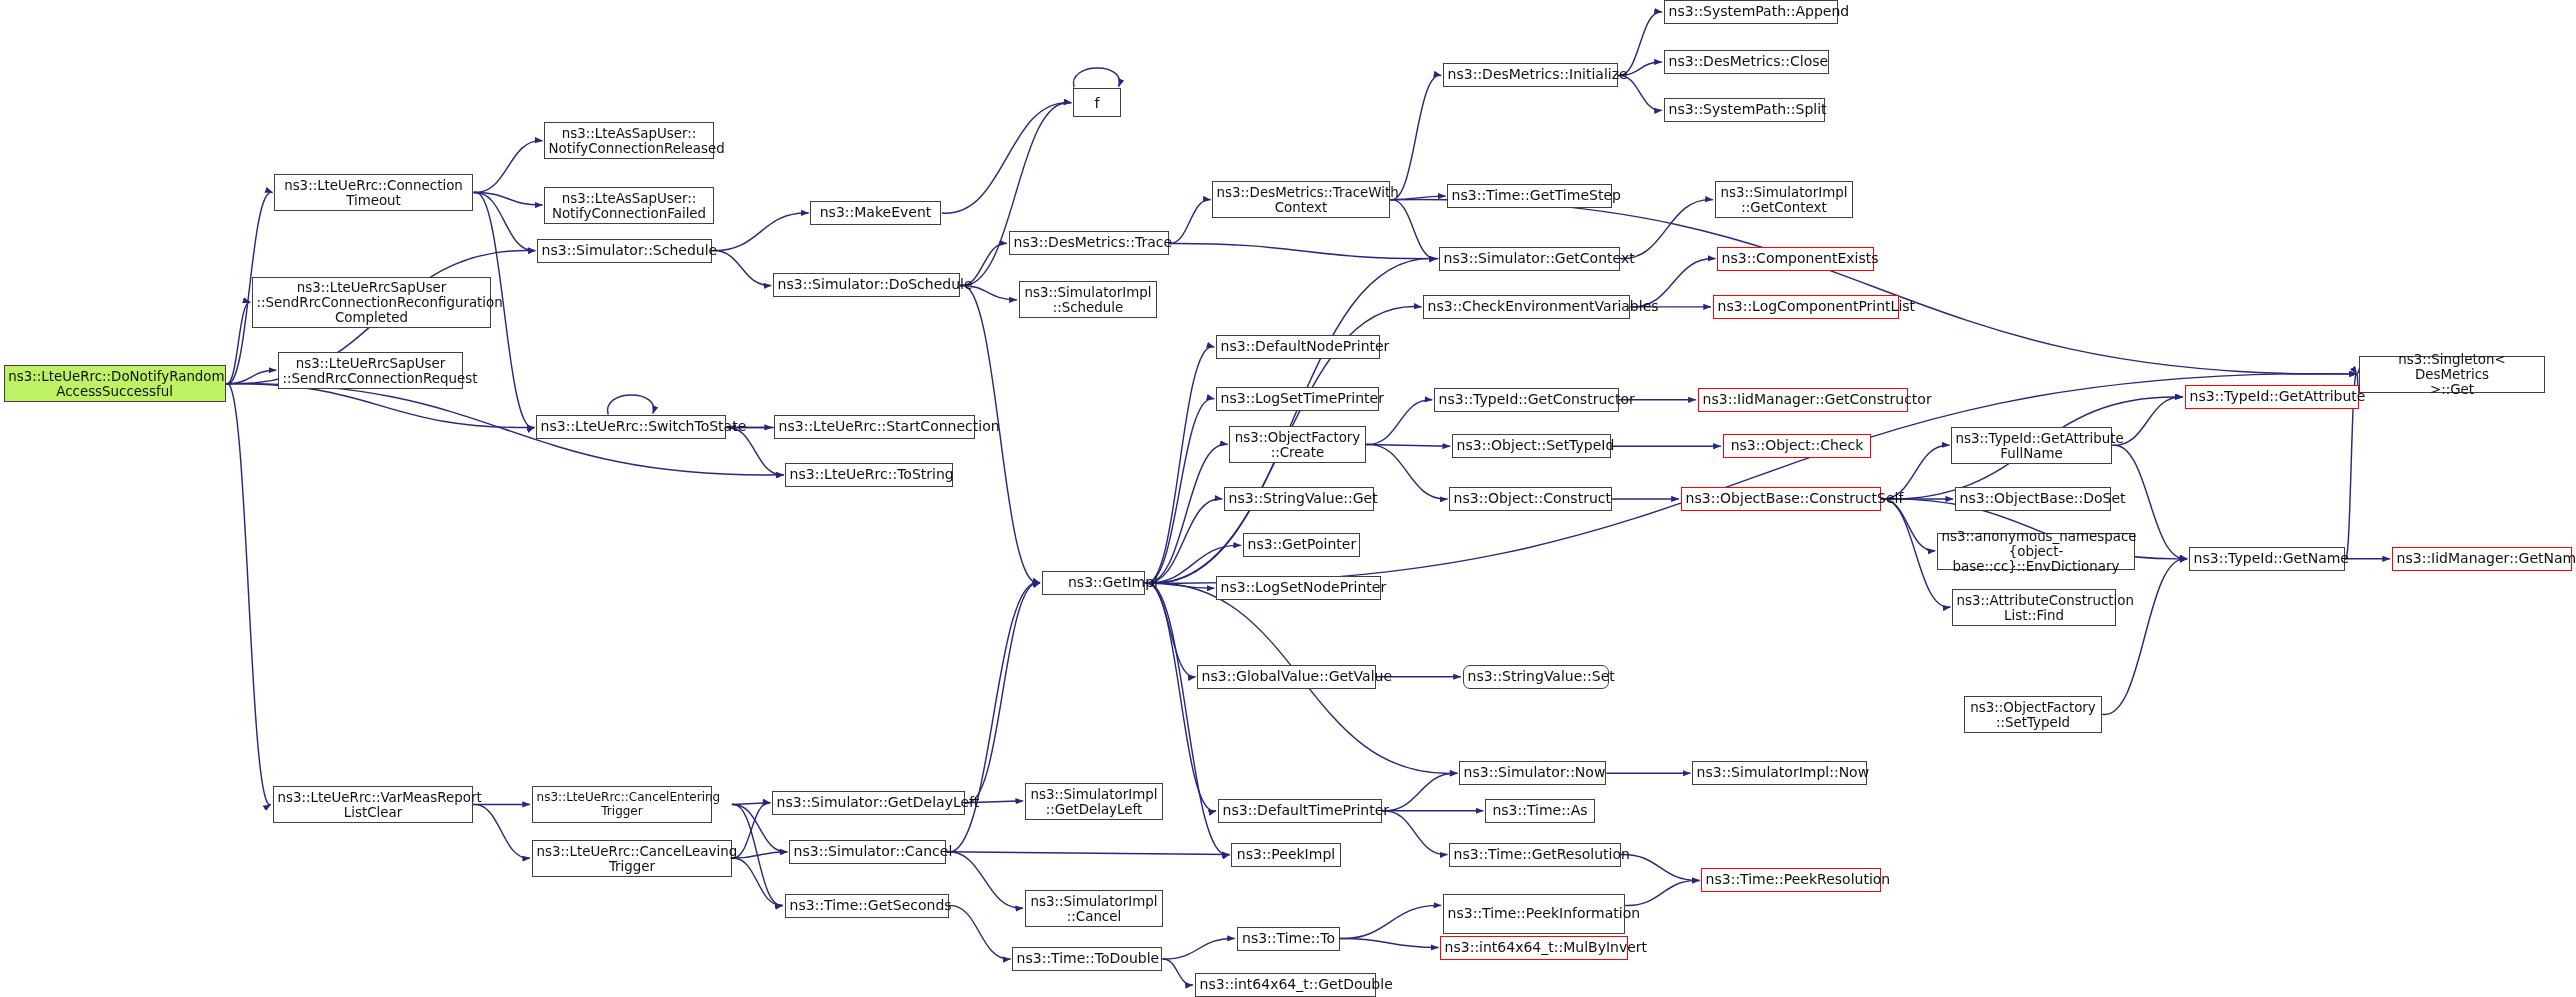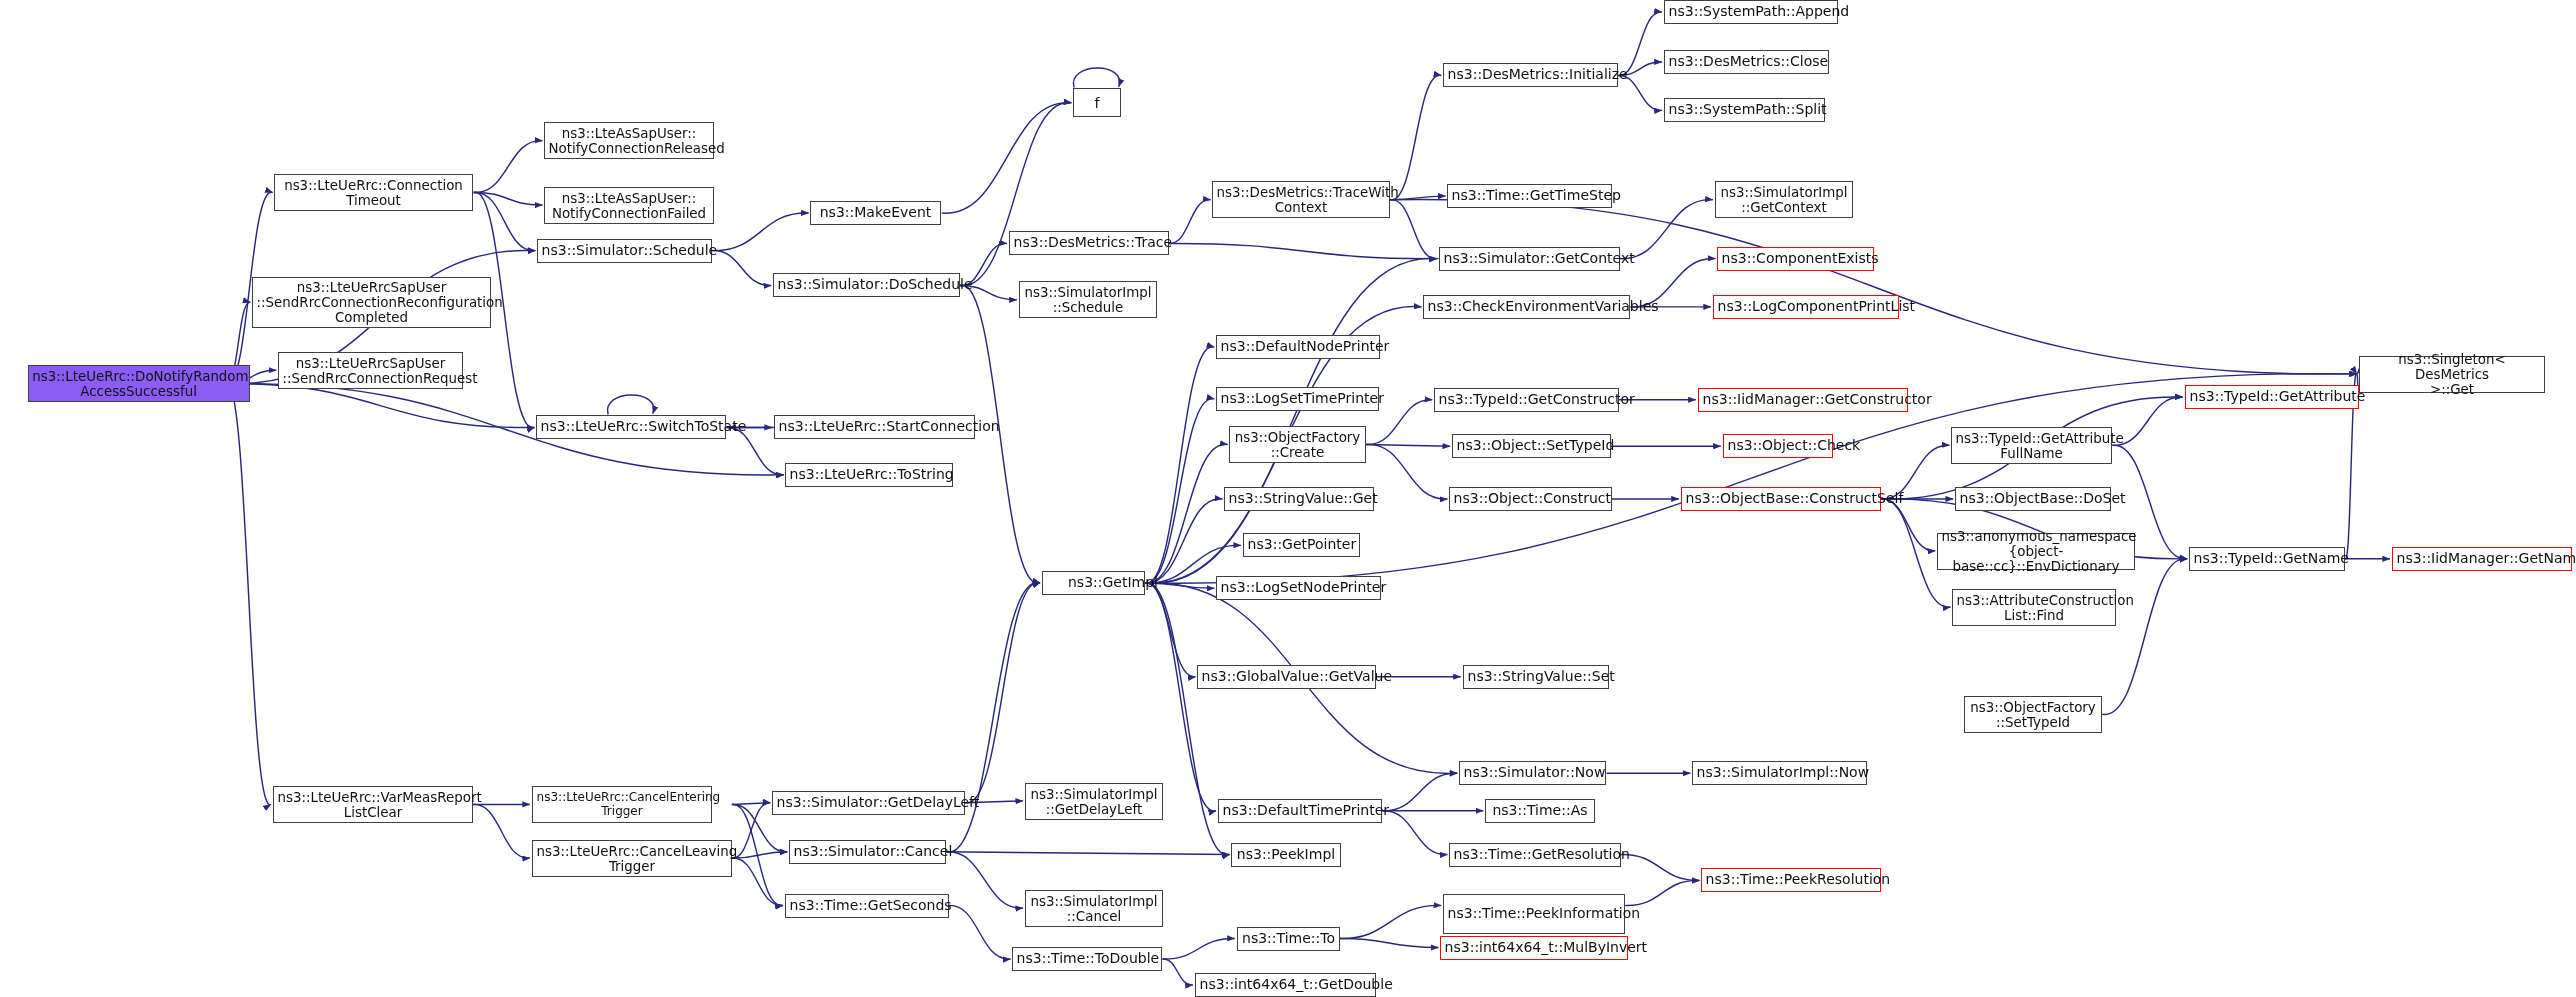--- a/index.html
+++ b/index.html
@@ -4,21 +4,21 @@
 <style>
   html,body{margin:0;padding:0;background:#ffffff;}
   #canvas{position:relative;width:2576px;height:997px;background:#ffffff;
           font-family:"DejaVu Sans","Liberation Sans",sans-serif;overflow:hidden;}
   svg.edges{position:absolute;left:0;top:0;width:2576px;height:997px;pointer-events:none;}
   .node{position:absolute;box-sizing:border-box;display:flex;align-items:center;
         justify-content:center;text-align:center;background:#ffffff;
         border:0.9px solid #404040;color:#101010;line-height:1.12;
         padding:0.9px 3.6px;white-space:pre-line;}
   .node.red{border:0.9px solid #ff0000;}
-  .node.root{background:#8b5cf6;border:0.9px solid #404040;margin-left:24px;}
+  .node.root{background:#bef264;border:0.9px solid #404040;}
   .node span{display:block;width:100%;}
 </style>
 </head>
 <body>
 
 <div id="canvas">
   <svg class="edges" id="edge-svg" xmlns="http://www.w3.org/2000/svg" viewBox="0 0 2883 1116" width="2576" height="997">
     <defs>
       <marker id="ah" markerWidth="9" markerHeight="7" refX="8.6" refY="3.5" orient="auto" markerUnits="userSpaceOnUse">
         <path d="M0,0 L9,3.5 L0,7 z" fill="#27287d"></path>
@@ -159,39 +159,39 @@
       <div class="node" style="left: 1216px; top: 387px; width: 163px; height: 24px; font-size: 14px;"><span>ns3::LogSetTimePrinter</span></div>
       <div class="node" style="left: 1229px; top: 426px; width: 137px; height: 37px; font-size: 13.4px;"><span>ns3::ObjectFactory
 ::Create</span></div>
       <div class="node" style="left: 1224px; top: 487px; width: 150px; height: 24px; font-size: 14px;"><span>ns3::StringValue::Get</span></div>
       <div class="node" style="left: 1243px; top: 533px; width: 117px; height: 24px; font-size: 14px;"><span>ns3::GetPointer</span></div>
       <div class="node" style="left: 1042px; top: 571px; width: 103px; height: 24px; font-size: 14px; padding-left: 25px;"><span>ns3::GetImpl</span></div>
       <div class="node" style="left: 1216px; top: 576px; width: 165px; height: 24px; font-size: 14px;"><span>ns3::LogSetNodePrinter</span></div>
       <div class="node" style="left: 1434px; top: 388px; width: 185px; height: 24px; font-size: 14px;"><span>ns3::TypeId::GetConstructor</span></div>
       <div class="node red" style="left: 1698px; top: 388px; width: 210px; height: 24px; font-size: 14px;"><span>ns3::IidManager::GetConstructor</span></div>
       <div class="node" style="left: 1452px; top: 434px; width: 159px; height: 24px; font-size: 14px;"><span>ns3::Object::SetTypeId</span></div>
-      <div class="node red" style="left: 1723px; top: 434px; width: 110px; height: 24px; font-size: 14px;"><span>ns3::Object::Check</span></div>
+      <div class="node red" style="left: 1723px; top: 434px; width: 148px; height: 24px; font-size: 14px;"><span>ns3::Object::Check</span></div>
       <div class="node" style="left: 1449px; top: 487px; width: 163px; height: 24px; font-size: 14px;"><span>ns3::Object::Construct</span></div>
       <div class="node red" style="left: 1681px; top: 487px; width: 200px; height: 24px; font-size: 14px;"><span>ns3::ObjectBase::ConstructSelf</span></div>
       <div class="node" style="left: 1951px; top: 427px; width: 161px; height: 37px; font-size: 13.4px;"><span>ns3::TypeId::GetAttribute
 FullName</span></div>
       <div class="node" style="left: 1955px; top: 487px; width: 156px; height: 24px; font-size: 14px; justify-content: center;"><span>ns3::ObjectBase::DoSet</span></div>
       <div class="node" style="left: 1937px; top: 533px; width: 198px; height: 37px; font-size: 13.4px;"><span>ns3::anonymous_namespace
 {object-base::cc}::EnvDictionary</span></div>
       <div class="node" style="left: 1952px; top: 589px; width: 164px; height: 37px; font-size: 13.4px;"><span>ns3::AttributeConstruction
 List::Find</span></div>
       <div class="node red" style="left: 2185px; top: 385px; width: 174px; height: 24px; font-size: 14px;"><span>ns3::TypeId::GetAttribute</span></div>
       <div class="node" style="left: 2189px; top: 547px; width: 156px; height: 24px; font-size: 14px;"><span>ns3::TypeId::GetName</span></div>
       <div class="node red" style="left: 2392px; top: 547px; width: 180px; height: 24px; font-size: 14px;"><span>ns3::IidManager::GetName</span></div>
       <div class="node" style="left: 2359px; top: 356px; width: 186px; height: 37px; font-size: 13.4px;"><span>ns3::Singleton&lt; DesMetrics
 &gt;::Get</span></div>
       <div class="node" style="left: 1964px; top: 696px; width: 138px; height: 37px; font-size: 13.4px;"><span>ns3::ObjectFactory
 ::SetTypeId</span></div>
       <div class="node" style="left: 1197px; top: 665px; width: 179px; height: 24px; font-size: 14px;"><span>ns3::GlobalValue::GetValue</span></div>
-      <div class="node" style="left: 1463px; top: 665px; width: 146px; height: 24px; font-size: 14px;"><span>ns3::StringValue::Set</span></div>
+      <div class="node" style="left: 1463px; top: 665px; width: 146px; height: 24px; font-size: 14px; border-radius: 7px;"><span>ns3::StringValue::Set</span></div>
       <div class="node" style="left: 273px; top: 786px; width: 200px; height: 37px; font-size: 13.4px;"><span>ns3::LteUeRrc::VarMeasReport
 ListClear</span></div>
       <div class="node" style="left: 532px; top: 786px; width: 180px; height: 37px; font-size: 12px; align-items: center;"><span>ns3::LteUeRrc::CancelEntering
 Trigger</span></div>
       <div class="node" style="left: 532px; top: 840px; width: 200px; height: 37px; font-size: 13.4px;"><span>ns3::LteUeRrc::CancelLeaving
 Trigger</span></div>
       <div class="node" style="left: 772px; top: 791px; width: 193px; height: 24px; font-size: 14px;"><span>ns3::Simulator::GetDelayLeft</span></div>
       <div class="node" style="left: 1025px; top: 783px; width: 138px; height: 37px; font-size: 13.4px;"><span>ns3::SimulatorImpl
 ::GetDelayLeft</span></div>
       <div class="node" style="left: 789px; top: 840px; width: 157px; height: 24px; font-size: 14px;"><span>ns3::Simulator::Cancel</span></div>

